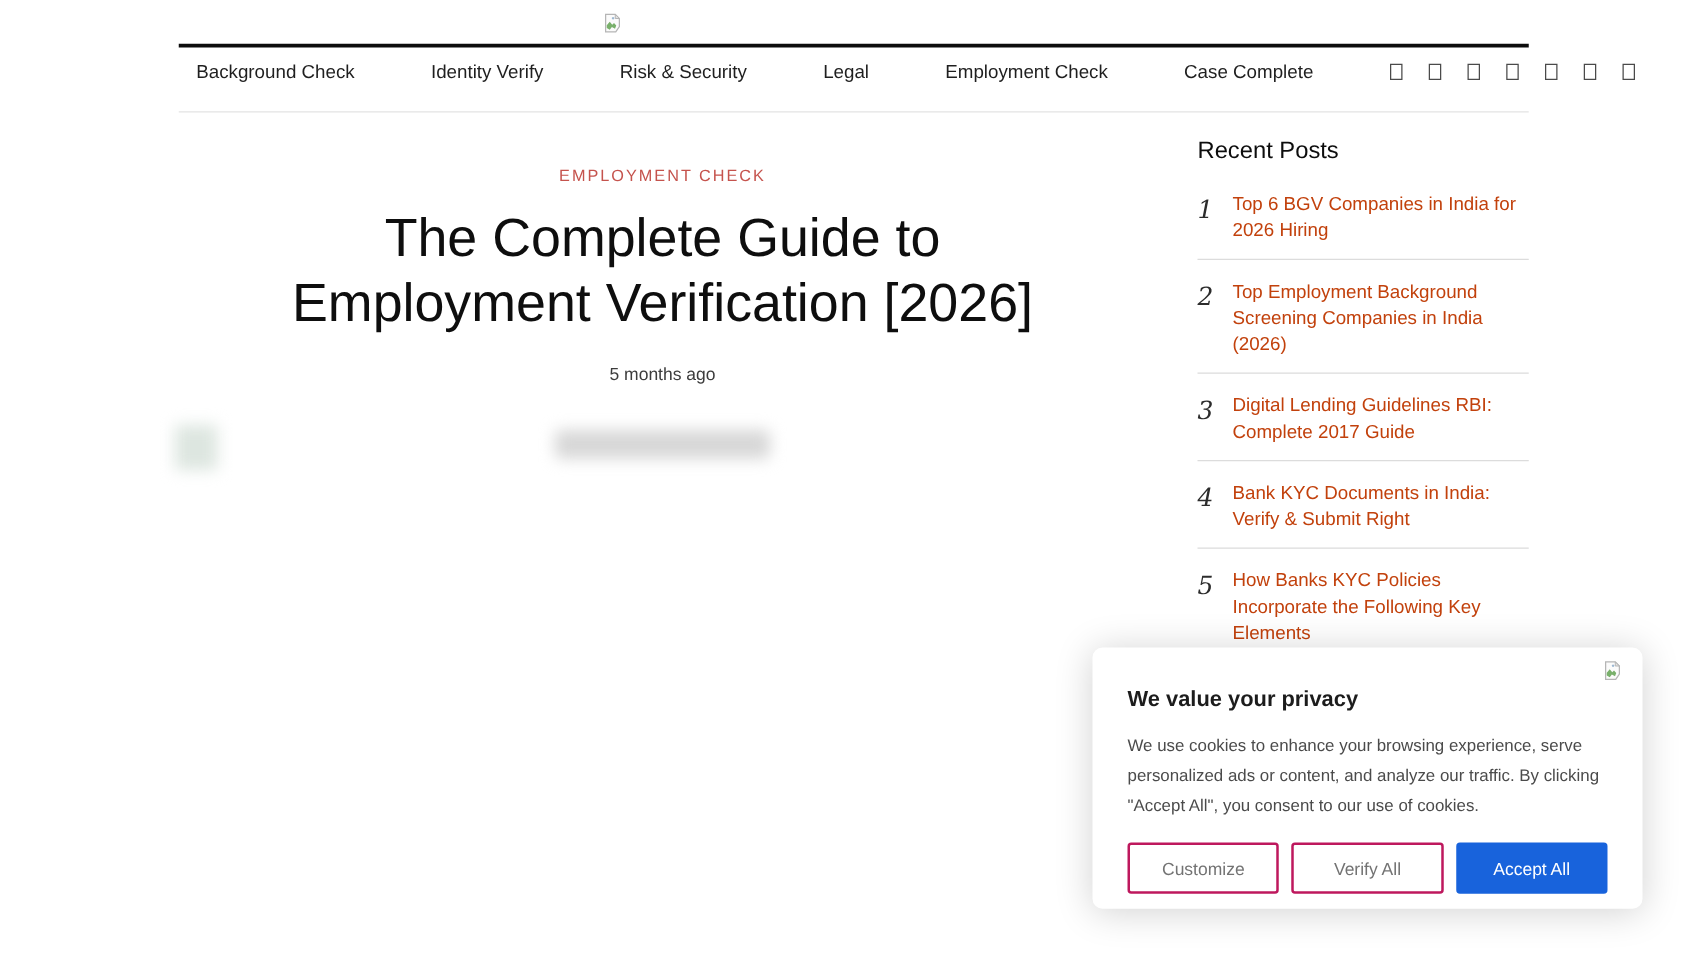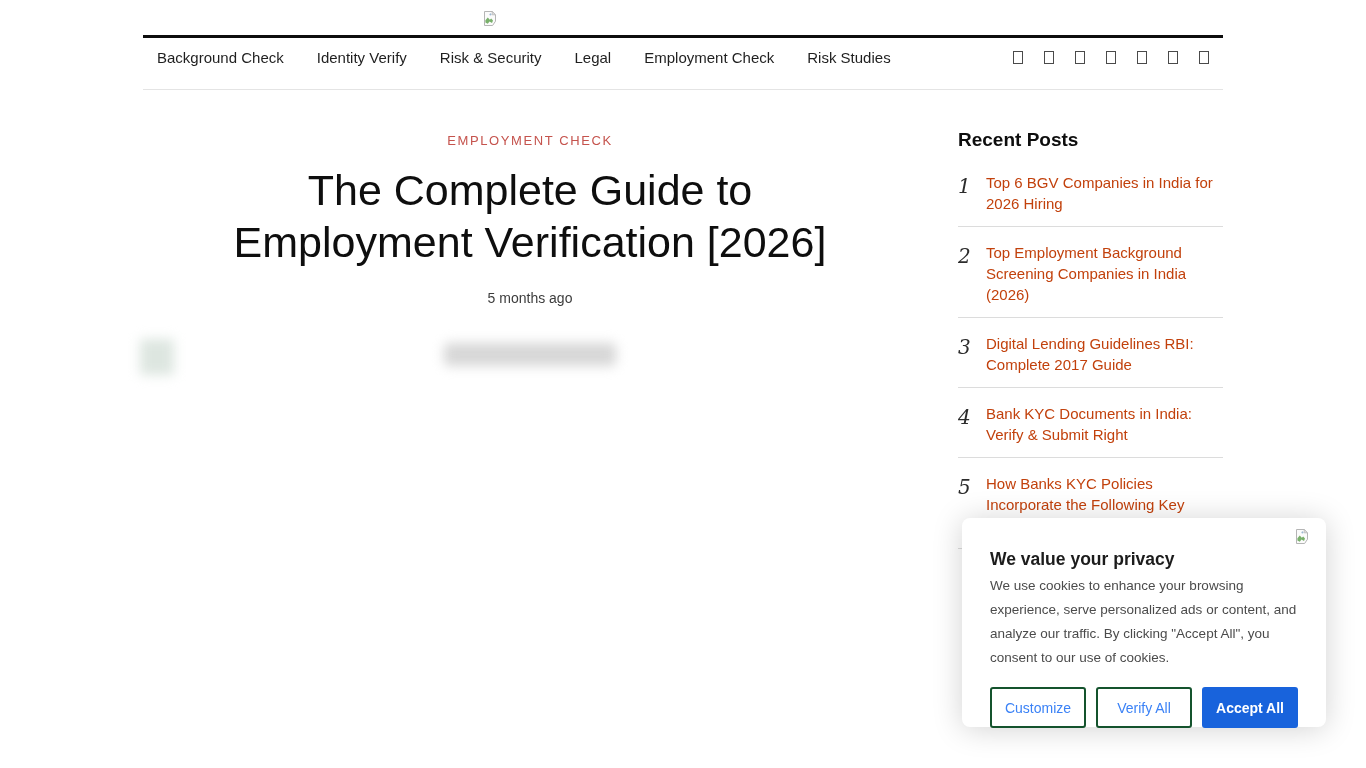--- a/index.html
+++ b/index.html
@@ -5,56 +5,56 @@
   * { margin:0; padding:0; box-sizing:border-box; }
   html,body { background:#ffffff; }
   body { font-family:"Liberation Sans", sans-serif; }
   .viewport { position:relative; width:1366px; height:768px; background:#fff; overflow:hidden; }
 
   
   .page { width:1080px; margin:0 auto; }
   .logo-row { height:35px; position:relative; }
   .logo-link { position:absolute; left:340px; top:10px; display:inline-block; }
   .topnav { border-top:3px solid #0d0d0d; border-bottom:1px solid #e4e4e4; height:55px;
-            display:flex; align-items:center; padding:0 0 12px 14px; }
+            display:flex; align-items:center; padding:0 0 12px 14px;gap:28px; }
   .nav-item { font-size:15px; color:#1f1f1f; margin-right:33px; text-decoration:none; cursor:pointer; white-space:nowrap; }
   .social-row { margin-left:auto; display:flex; align-items:center; gap:21px; padding-right:14px; }
   .tofu { width:10px; height:13px; border:1px solid #4a4a4a; display:inline-block; cursor:pointer; }
 
   
   .content { display:flex; }
   .article-col { width:774px; margin-right:41px; text-align:center; position:relative; }
   .category { margin-top:43px; font-size:13px; letter-spacing:1.6px; color:#c5534d; text-transform:uppercase; display:inline-block; cursor:pointer; }
   .cat-wrap { text-align:center; }
   h1.post-title { font-size:43px; line-height:52px; font-weight:normal; color:#0e0e0e; margin:15px auto 0; max-width:620px; }
   .post-date { margin-top:22px; font-size:14px; color:#3c3c3c;text-align:center; }
   .blur-row { position:relative; height:44px; margin-top:31px; }
   .blur-square { position:absolute; left:-3px; top:2px; width:34px; height:36px; background:#dde6e0; filter:blur(6px); }
   .blur-bar { position:absolute; left:50%; transform:translateX(-50%); top:6px; width:172px; height:23px;
               background:#d7d7d7; filter:blur(6px); border-radius:4px; }
 
   
   .sidebar { width:265px; }
-  .sidebar-heading { font-size:19px; font-weight:bold; color:#0d0d0d; margin:39px 0 6px; }
+  .sidebar-heading { font-size:19px; font-weight:normal; color:#0d0d0d; margin:20px 0 6px; }
   .post-list { list-style:none; }
   .post-item { display:flex; gap:15px; padding:15px 0 12px; border-bottom:1px solid #dcdcdc; cursor:pointer; }
   .post-num { font-family:"DejaVu Serif", serif; font-style:italic; font-size:20px; color:#2c2c2c; line-height:1.1; padding-top:3px; min-width:13px; }
   .post-link { font-size:15px; line-height:21px; color:#c2410c; text-decoration:none; }
 
   
-  .cookie { position:absolute; right:40px; bottom:41px; width:364px; height:209px; background:#fff;
+  .cookie { position:absolute; right:52px; bottom:41px; width:440px; height:209px; background:#fff;
             border-radius:8px; box-shadow:0 2px 30px rgba(0,0,0,.18); padding:25px 28px 0; z-index:50; }
   .cookie-logo { position:absolute; top:10px; right:16px; }
   .cookie-title { font-size:17.5px; font-weight:bold; color:#1c1c1c; margin-top:6px; }
-  .cookie-msg { font-size:13.5px; line-height:24px; color:#4b4b4b; margin-top:4px; }
+  .cookie-msg { font-size:13.5px; line-height:24px; color:#4b4b4b; margin-top:15px; }
   .cookie-btns { display:flex; gap:10px; margin-top:17px; }
   .cookie-btns button { flex:1; height:41px; font-size:14px; border-radius:3px; cursor:pointer;
                         font-family:"Liberation Sans", sans-serif; }
-  .btn-outline { background:#fff; border:2px solid #14532d; color:#3b82f6; }
-  .btn-fill { background:#1863dc; border:2px solid #1863dc; color:#fff; font-weight:bold; }
+  .btn-outline { background:#fff; border:2px solid #be185d; color:#737373; }
+  .btn-fill { background:#1863dc; border:2px solid #1863dc; color:#fff; font-weight:normal; }
 </style>
 </head>
 <body>
 
 <div class="viewport">
   <div class="page">
 
     <header>
       <div class="logo-row">
         <a class="logo-link">
@@ -65,21 +65,21 @@
             <path d="M7.4 5.6 a1 1 0 1 1 .1 0 Z" fill="#9db8d2"></path>
           </svg>
         </a>
       </div>
       <nav class="topnav">
         <a class="nav-item">Background Check</a>
         <a class="nav-item">Identity Verify</a>
         <a class="nav-item">Risk &amp; Security</a>
         <a class="nav-item">Legal</a>
         <a class="nav-item">Employment Check</a>
-        <a class="nav-item">Risk Studies</a>
+        <a class="nav-item">Case Complete</a>
         <div class="social-row">
           <span class="tofu"></span>
           <span class="tofu"></span>
           <span class="tofu"></span>
           <span class="tofu"></span>
           <span class="tofu"></span>
           <span class="tofu"></span>
           <span class="tofu"></span>
         </div>
       </nav>

